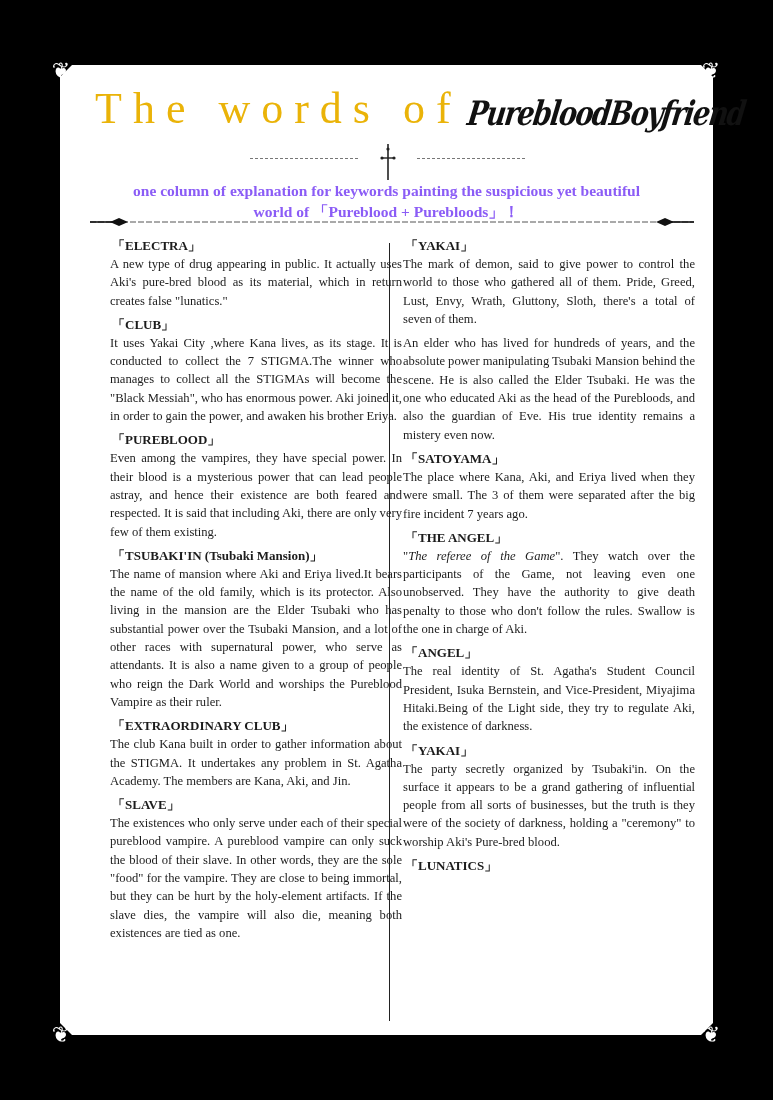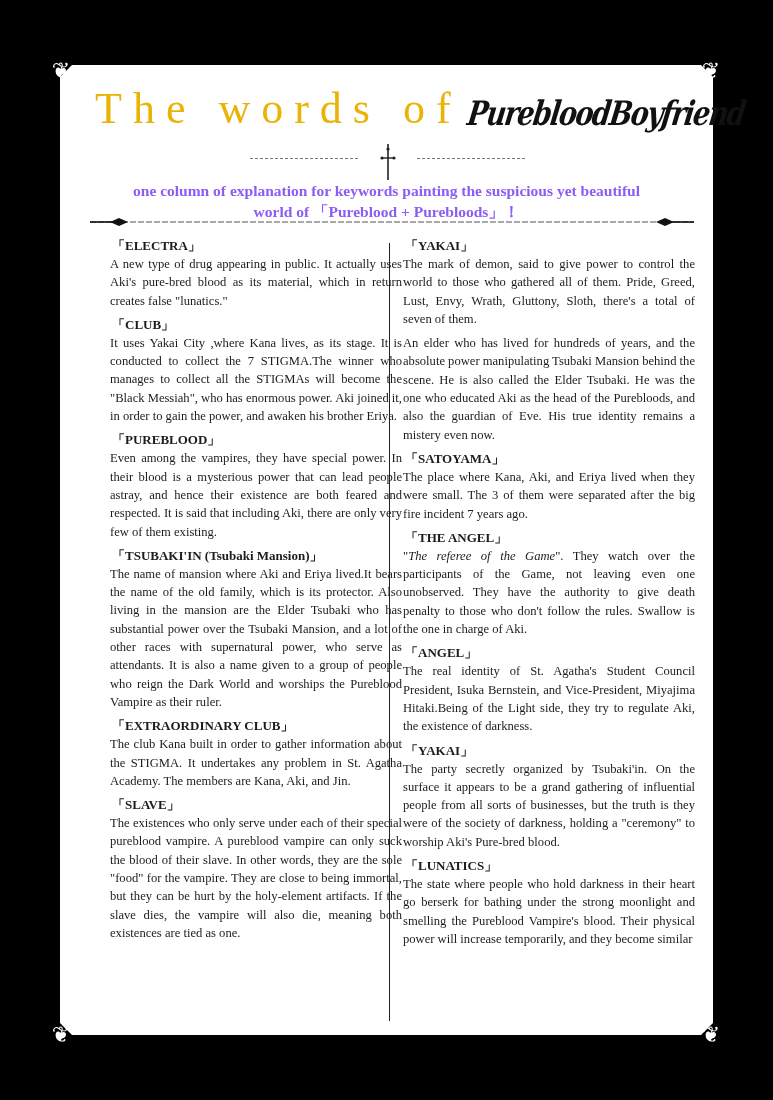--- a/index.html
+++ b/index.html
@@ -144,15 +144,14 @@
   <div class="entry">
     <div class="term">「ANGEL」</div>
     <p class="def">The real identity of St. Agatha's Student Council President, Isuka Bernstein, and Vice-President, Miyajima Hitaki.Being of the Light side, they try to regulate Aki, the existence of darkness.</p>
   </div>
   <div class="entry">
     <div class="term">「YAKAI」</div>
     <p class="def">The party secretly organized by Tsubaki'in. On the surface it appears to be a grand gathering of influential people from all sorts of businesses, but the truth is they were of the society of darkness, holding a "ceremony" to worship Aki's Pure-bred blood.</p>
   </div>
   <div class="entry">
     <div class="term">「LUNATICS」</div>
-    <p class="def">The state where people who hold darkness in their heart go berserk for bathing under the strong moonlight and smelling the Pureblood Vampire's blood. Their physical power will increase temporarily, and they become similar</p>
   </div>
 </div>
 
 </body></html>

